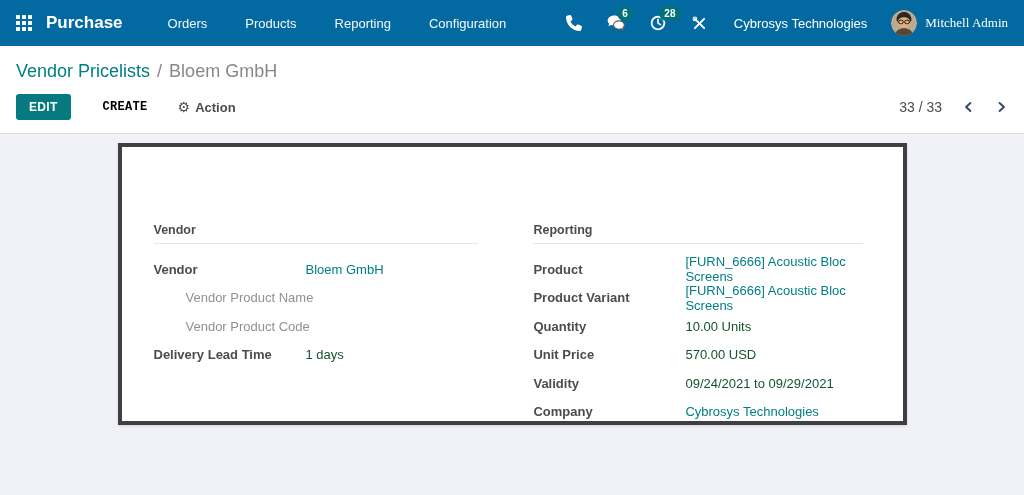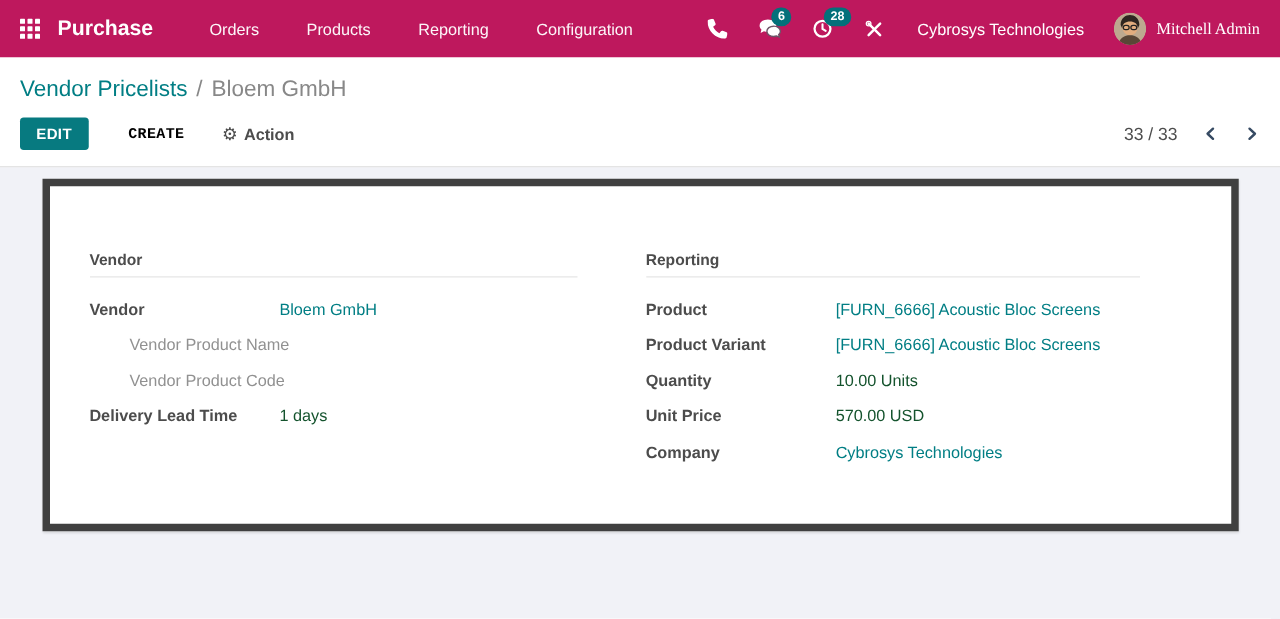--- a/index.html
+++ b/index.html
@@ -1,21 +1,21 @@
 <!DOCTYPE html>
 <html><head>
 <meta charset="utf-8">
 <style>
   * { box-sizing: border-box; margin: 0; padding: 0; }
   html, body { width: 1024px; height: 495px; overflow: hidden; }
   body { font-family: "Liberation Sans", sans-serif; background: #fff; }
 
   
   .navbar {
-    height: 46px; background: #be185d; color: #fff;
+    height: 46px; background: #0369a1; color: #fff;
     display: flex; align-items: center; padding: 0 16px;
   }
   .grid-icon { display: grid; grid-template-columns: repeat(3, 4px); grid-auto-rows: 4px; gap: 2px; cursor: pointer; }
   .grid-icon i { background: #fff; border-radius: 0.5px; }
   .app-name { font-size: 17px; font-weight: bold; margin: 0 14px; cursor: pointer; }
   .nav-menu { display: flex; align-items: center; height: 100%; margin-left: 12px; }
   .nav-item { font-size: 13px; padding: 0 19px; height: 100%; display: flex; align-items: center; cursor: pointer; color: rgba(255,255,255,.96); }
   .nav-right { margin-left: auto; display: flex; align-items: center; }
   .sys-icon { position: relative; width: 20px; height: 20px; margin-left: 22px; display: flex; align-items: center; justify-content: center; cursor: pointer; }
   .sys-icon svg { display: block; }
@@ -51,23 +51,23 @@
     display: flex; align-items: center; gap: 5px;
   }
   .gear { font-size: 14px; font-weight: normal; }
   .pager { margin-left: auto; display: flex; align-items: center; }
   .pager-value { font-size: 14px; color: #4c4c4c; cursor: pointer; text-align: right; }
   .pager-btn { background: none; border: none; padding: 0; margin-left: 20px; cursor: pointer; display: flex; }
 
   
   .content-area { background: #f1f2f7; height: 361px; }
   .sheet {
-    width: 957px; margin: 0 auto; position: relative; top: 9px; height: 282px;
-    background: #fff; border: 6px solid #404040; box-shadow: 0 1px 2px rgba(0,0,0,.12);
-    padding: 52px 40px 0 32px;
+    width: 789px; margin: 0 auto; position: relative; top: 9px; height: 282px;
+    background: #fff; border: 4px solid #404040; box-shadow: 0 1px 2px rgba(0,0,0,.12);
+    padding: 76px 40px 0 32px;
   }
   .form-groups { display: flex; }
   .o-group { width: 395px; }
   .o-group.left { margin-right: 55px; width: 390px; }
   .group-title {
     font-size: 12.5px; font-weight: bold; color: #4c4c4c;
     padding-bottom: 6px; border-bottom: 1px solid #e6e6e6; margin-bottom: 11px;
   }
   .field-row { display: flex; align-items: center; height: 28.5px; }
   .field-label { width: 152px; flex: 0 0 152px; font-size: 13px; font-weight: bold; color: #4c4c4c; }
@@ -216,20 +216,24 @@
         </div>
         <div class="field-row">
           <span class="field-label">Quantity</span>
           <span class="field-value">10.00 Units</span>
         </div>
         <div class="field-row">
           <span class="field-label">Unit Price</span>
           <span class="field-value">570.00 USD</span>
         </div>
         <div class="field-row">
+          <span class="field-label">Validity</span>
+          <span class="field-value">09/24/2021 to 09/29/2021</span>
+        </div>
+        <div class="field-row">
           <span class="field-label">Company</span>
           <span class="field-value link">Cybrosys Technologies</span>
         </div>
       </div>
 
     </div>
   </div>
 </div>
 
 </body></html>

